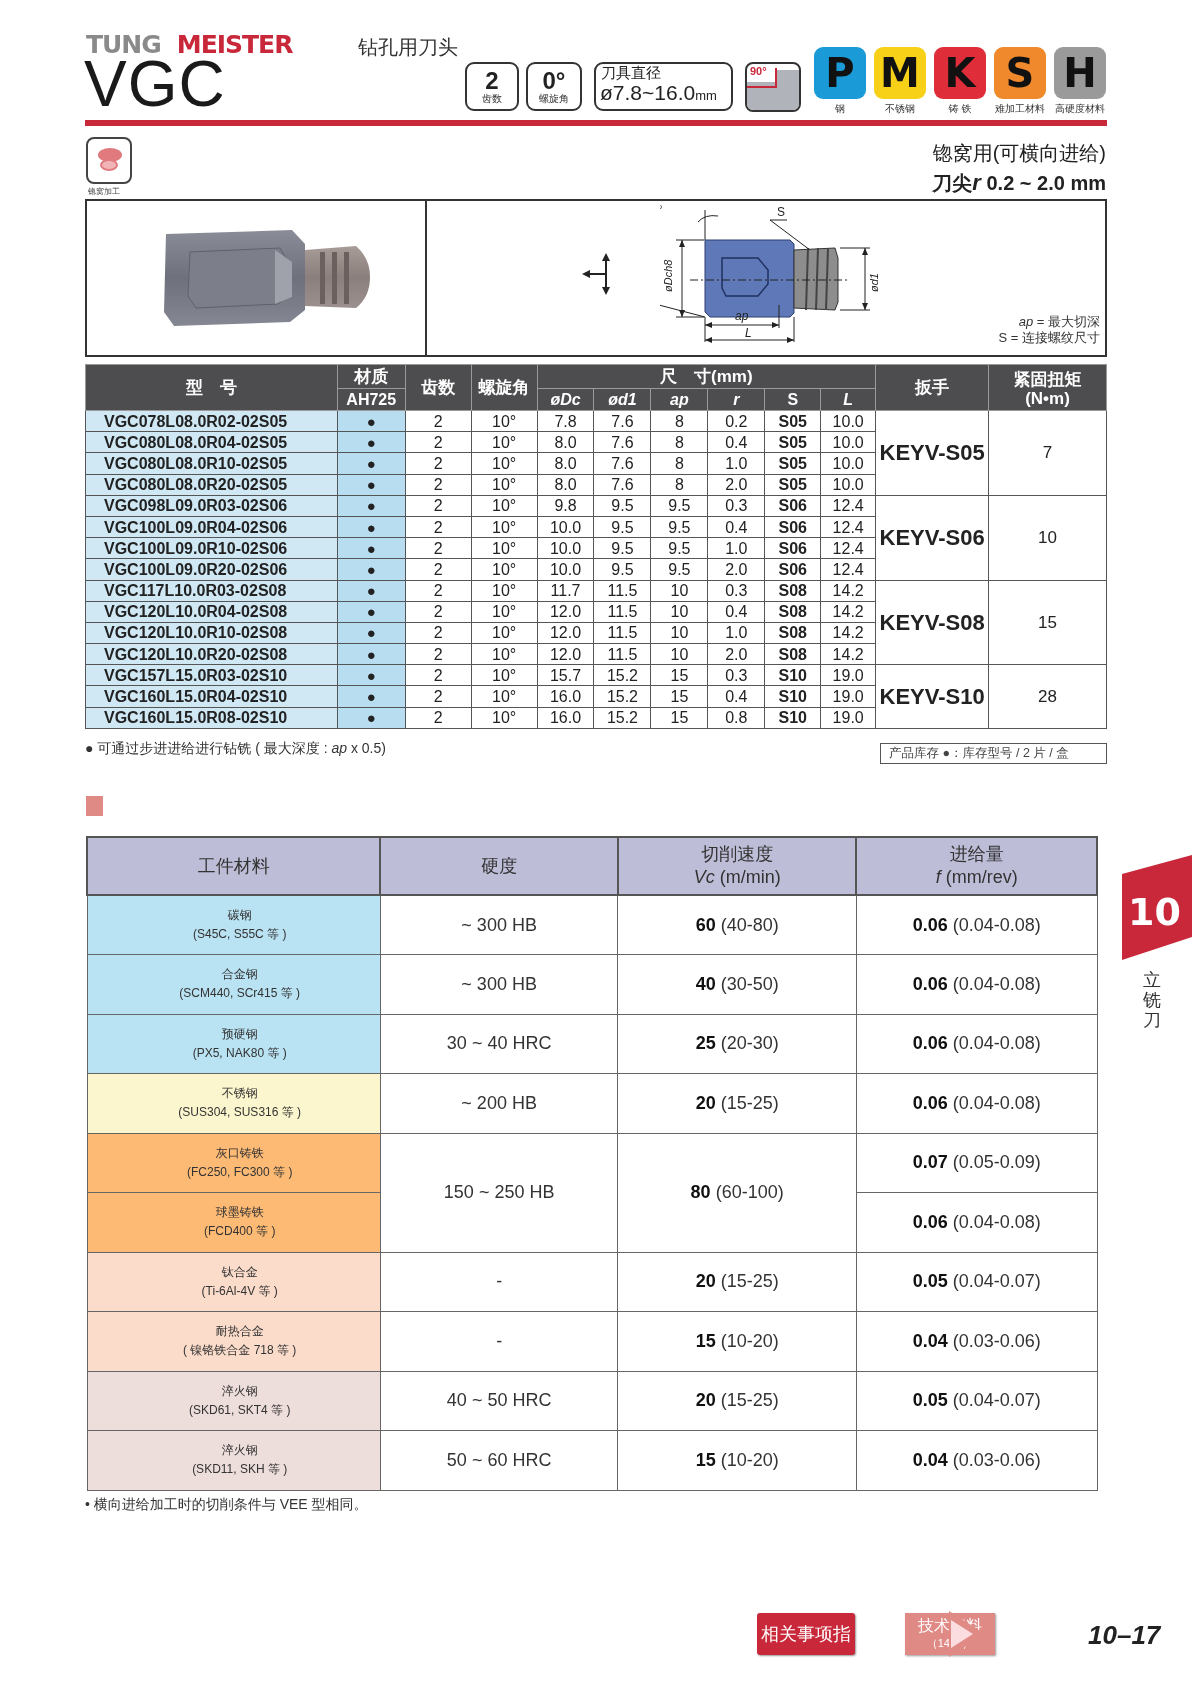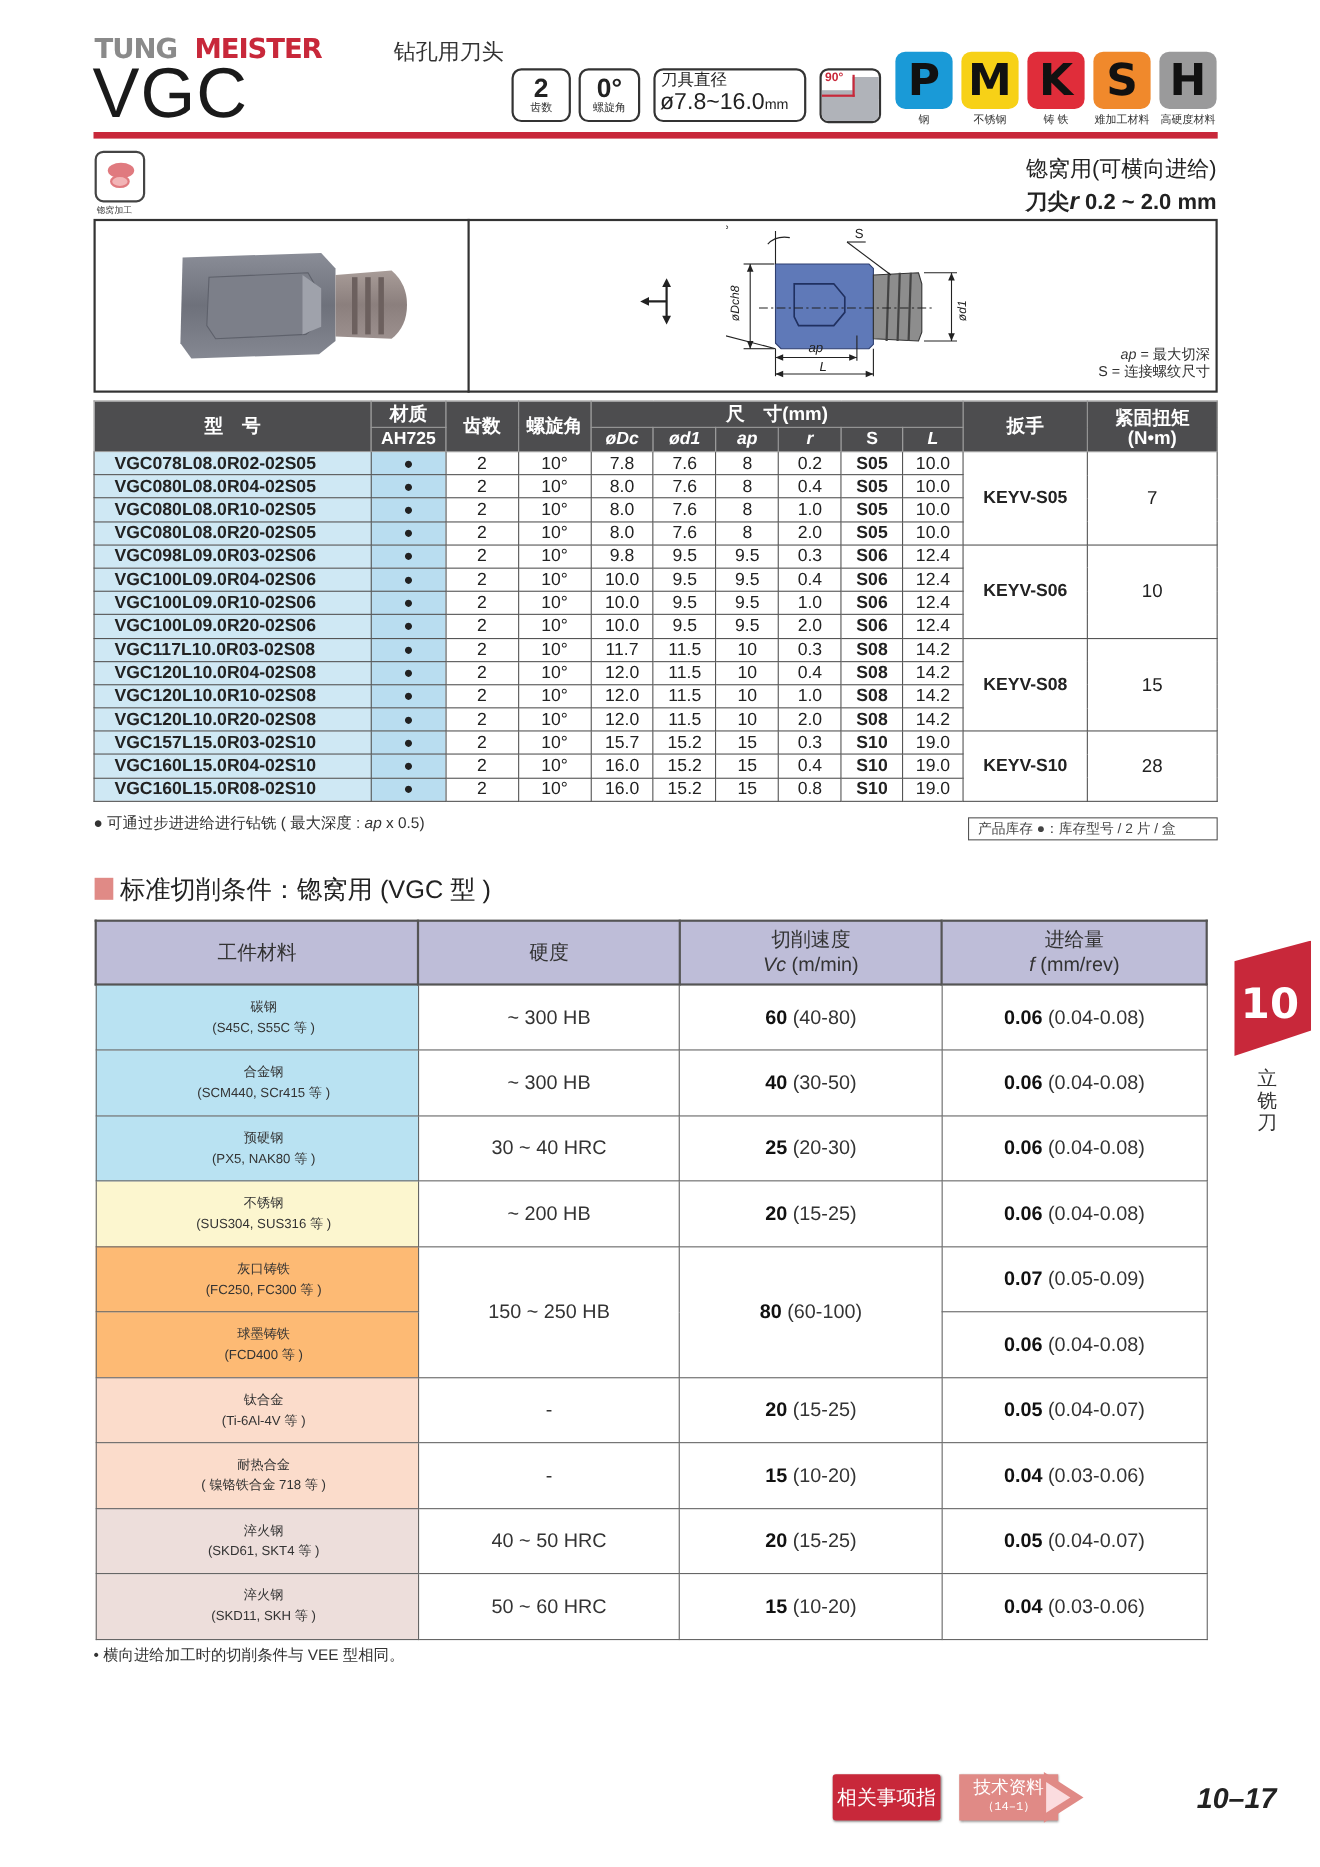--- a/index.html
+++ b/index.html
@@ -50,21 +50,21 @@
   .legend-note i { font-style: italic; }
 
   
   table { border-collapse: collapse; }
   .ptable { position: absolute; left: 85px; top: 364px; width: 1022px; font-size: 16px; }
   .ptable th { background: #4d4d4f; color: #fff; font-weight: bold; border: 1.5px solid #9a9a9a; font-size: 17px; }
   .ptable td { border: 1.5px solid #555; text-align: center; height: 21.2px; line-height: 19px; padding: 0; color: #222; }
   .ptable td.model-cell { background: #cfe8f4; font-weight: bold; text-align: left; padding-left: 18px; font-size: 16px; }
   .ptable td.mat-cell { background: #b9ddf0; font-size: 15px; }
   .ptable td.s-cell { font-weight: bold; }
-  .ptable td.wrench { font-weight: bold; font-size: 16px; }
+  .ptable td.wrench { font-weight: bold; font-size: 22px; }
   .ptable td.torque { font-size: 17px; }
   .ptable th i { font-style: italic; }
   .ptable th.sub { font-size: 16px; }
 
   .note1 { left: 85px; top: 740px; font-size: 14px; color: #333; }
   .note1 i { font-style: italic; }
   .stock-legend { left: 880px; top: 743px; border: 1.5px solid #555; font-size: 12.5px; color: #444; padding: 1px 8px; background: #fff; width: 227px; }
 
   
   .sec-head { left: 86px; top: 793px; font-size: 23px; color: #222; font-weight: normal; }
@@ -86,21 +86,21 @@
   .notes2 { left: 85px; top: 1494px; font-size: 14px; color: #333; line-height: 21px; }
   .notes2 i { font-style: italic; }
 
   
   .side-tab { left: 1122px; top: 855px; width: 70px; height: 105px; background: #c8283a; clip-path: polygon(0 18%, 100% 0, 100% 78%, 0 100%); }
   .side-num { left: 1128px; top: 890px; font-size: 38px; color: #fff; font-weight: bold; font-family: "DejaVu Sans", sans-serif; }
   .side-text { left: 1141px; top: 970px; font-size: 18px; color: #333; width: 22px; line-height: 20px; text-align: center; }
 
   
   .btn-guide { left: 757px; top: 1613px; width: 98px; height: 42px; background: #c8283a; color: #fff; font-size: 18px; text-align: center; line-height: 42px; border-radius: 3px; box-shadow: 1px 1px 2px #999; }
-  .btn-tech { left: 872px; top: 1613px; width: 90px; height: 42px; background: #e08a86; color: #fff; text-align: center; box-shadow: 1px 1px 2px #999; font-family: Liberation Mono, monospace; }
+  .btn-tech { left: 905px; top: 1613px; width: 90px; height: 42px; background: #e08a86; color: #fff; text-align: center; box-shadow: 1px 1px 2px #999; }
   .btn-tech .t1 { font-size: 16px; line-height: 20px; margin-top: 3px; display: block; }
   .btn-tech .t2 { font-size: 11px; line-height: 14px; display: block; }
   .btn-arrow { left: 949px; top: 1611px; width: 0; height: 0; border-top: 23px solid transparent; border-bottom: 23px solid transparent; border-left: 36px solid #e08a86; }
   .btn-arrow-inner { left: 951px; top: 1620px; width: 0; height: 0; border-top: 14px solid transparent; border-bottom: 14px solid transparent; border-left: 22px solid #fbdcdf; }
   .page-num { left: 1088px; top: 1620px; font-size: 26px; font-weight: bold; font-style: italic; color: #222; }
 </style>
 </head>
 <body>
 
 <div class="abs brand"><span class="tung">TUNG</span><span class="meister">MEISTER</span></div>
@@ -466,21 +466,21 @@
         <td>0.8</td>
         <td class="s-cell">S10</td>
         <td>19.0</td>
       </tr>
     </tbody>
 </table>
 
 <div class="abs note1"><span>● 可通过步进进给进行钻铣 ( 最大深度 : </span><i>ap</i><span> x 0.5)</span></div>
 <div class="abs stock-legend">产品库存 ●：库存型号 / 2 片 / 盒</div>
 
-<div class="abs sec-head"><span class="sq"></span><span>标准切削条件：锪窝用 (VGC 型 )</span></div>
+<div class="abs sec-head"><span class="sq"></span></div>
 
 <table class="ctable">
   <colgroup>
     <col style="width:294px">
       <col style="width:238px">
       <col style="width:239px">
       <col style="width:241px">
   </colgroup>
   <thead>
     <tr>

